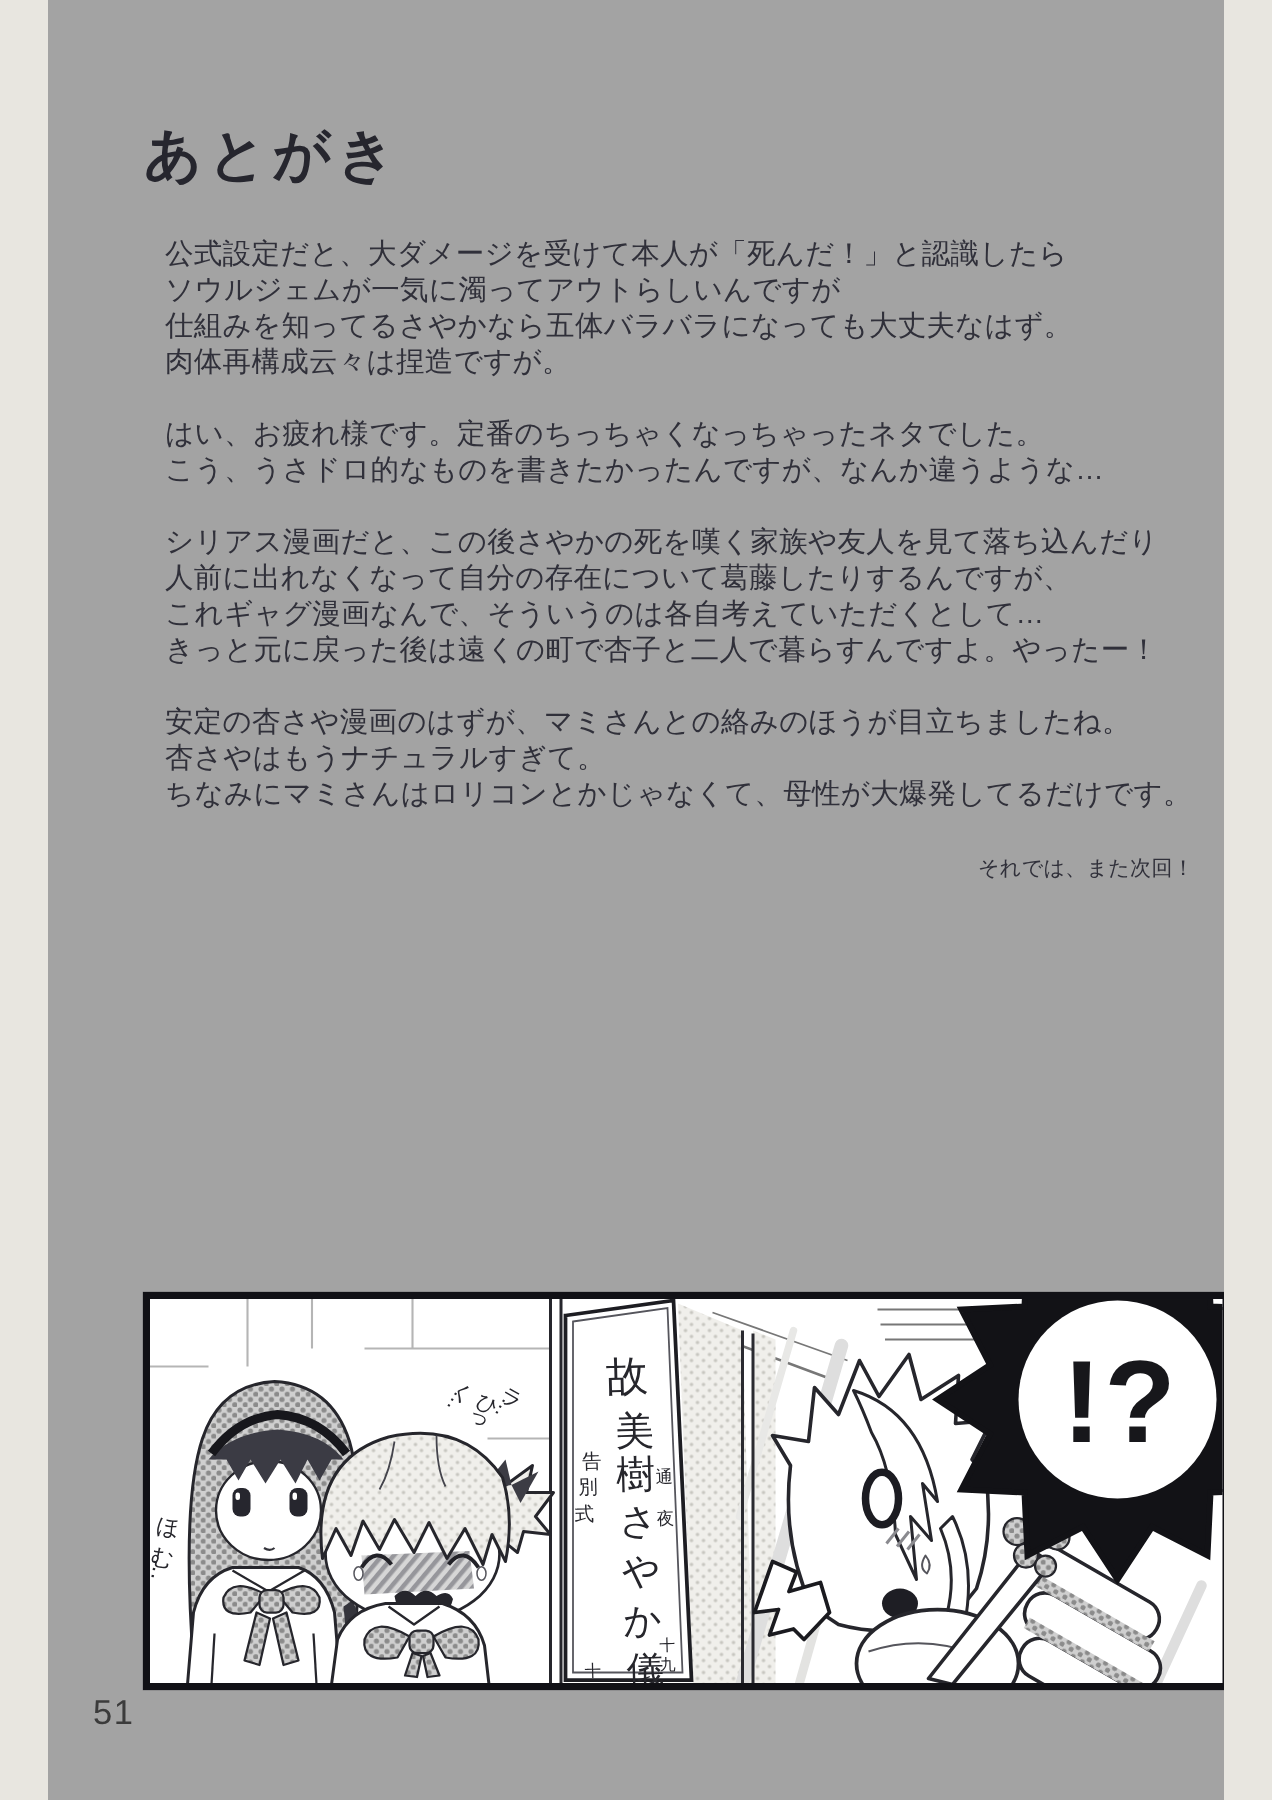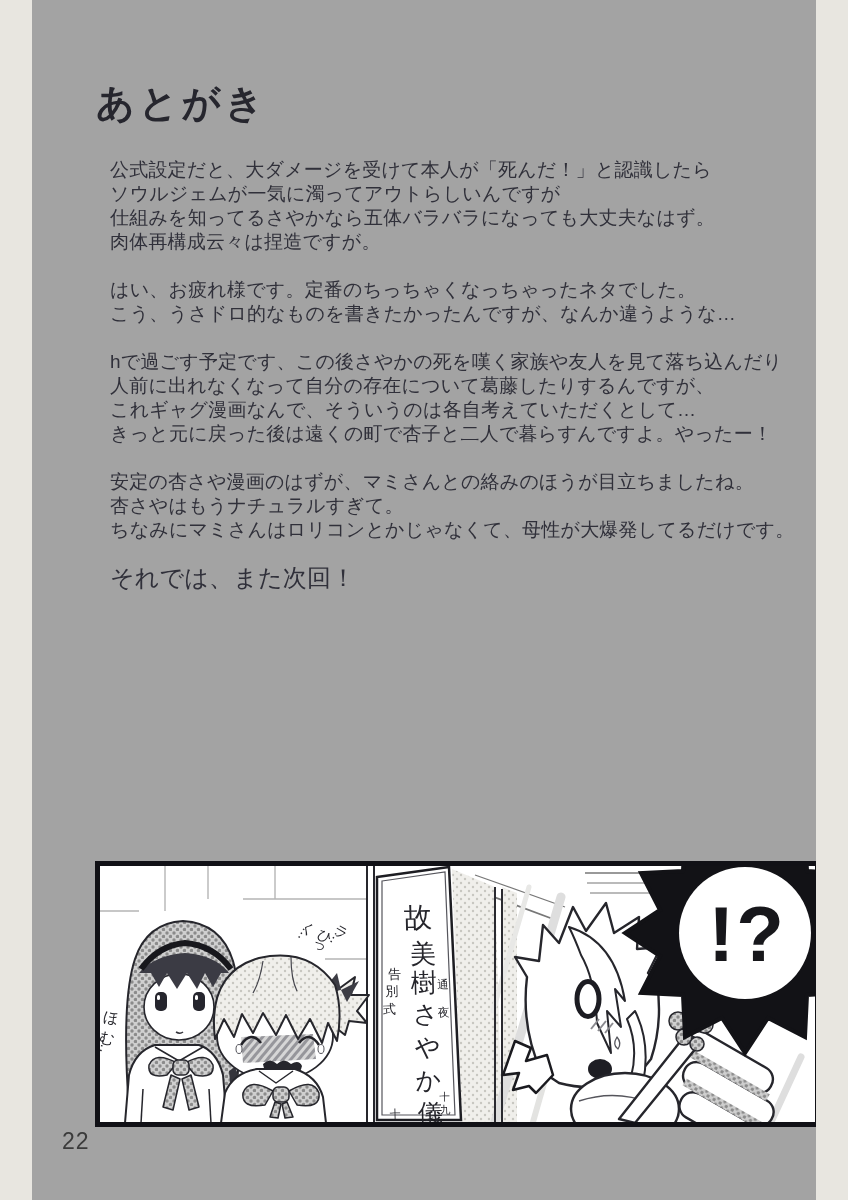--- a/index.html
+++ b/index.html
@@ -12,22 +12,22 @@
   .title{
     position:absolute;left:64px;top:78px;margin:0;
     font-size:38px;font-weight:bold;letter-spacing:4px;color:#26262e;
   }
   .body-text{
     position:absolute;left:78px;top:158px;width:722px;
     font-size:19px;line-height:24px;letter-spacing:.2px;color:#30303a;
   }
   .body-text p{margin:0 0 24px;white-space:pre-line;}
   .closing-row{
-    display:flex;justify-content:flex-start;align-items:baseline;
-    padding-right:36px;margin-top:6px;font-size:24px;
+    display:flex;justify-content:flex-end;align-items:baseline;
+    padding-right:36px;margin-top:6px;font-size:14px;
   }
   .pagenum{
     position:absolute;left:30px;top:1128px;
     font-size:23px;color:#3b3b3b;letter-spacing:1px;
   }
   .panel{position:absolute;left:63px;top:861px;width:725px;height:266px;}
   .panel svg{display:block;width:100%;height:100%;}
   .sfx{position:absolute;color:#26262c;}
   .sfx-homura{
     left:4px;top:140px;writing-mode:vertical-rl;
@@ -46,21 +46,21 @@
 
   <h1 class="title">あとがき</h1>
 
   <div class="body-text">
     <p>公式設定だと、大ダメージを受けて本人が「死んだ！」と認識したら
 ソウルジェムが一気に濁ってアウトらしいんですが
 仕組みを知ってるさやかなら五体バラバラになっても大丈夫なはず。
 肉体再構成云々は捏造ですが。</p>
     <p>はい、お疲れ様です。定番のちっちゃくなっちゃったネタでした。
 こう、うさドロ的なものを書きたかったんですが、なんか違うような…</p>
-    <p>hで過ごす予定です、この後さやかの死を嘆く家族や友人を見て落ち込んだり
+    <p>シリアス漫画だと、この後さやかの死を嘆く家族や友人を見て落ち込んだり
 人前に出れなくなって自分の存在について葛藤したりするんですが、
 これギャグ漫画なんで、そういうのは各自考えていただくとして…
 きっと元に戻った後は遠くの町で杏子と二人で暮らすんですよ。やったー！</p>
     <p>安定の杏さや漫画のはずが、マミさんとの絡みのほうが目立ちましたね。
 杏さやはもうナチュラルすぎて。
 ちなみにマミさんはロリコンとかじゃなくて、母性が大爆発してるだけです。</p>
     <div class="closing-row">
       <span>それでは、また次回！</span>
     </div>
   </div>
@@ -242,15 +242,15 @@
       <rect x="2.5" y="2.5" width="720" height="261" fill="none" stroke="#111116" stroke-width="5"></rect>
     </svg>
 
     <div class="sfx sfx-homura">ほむ…</div>
     <div class="sfx sfx-madoka">
       <span class="top">ラ…</span>
       <span class="bottom">ひっく…</span>
     </div>
   </div>
 
-  <div class="pagenum">22</div>
+  <div class="pagenum">51</div>
 
 </div>
 
 </body></html>

